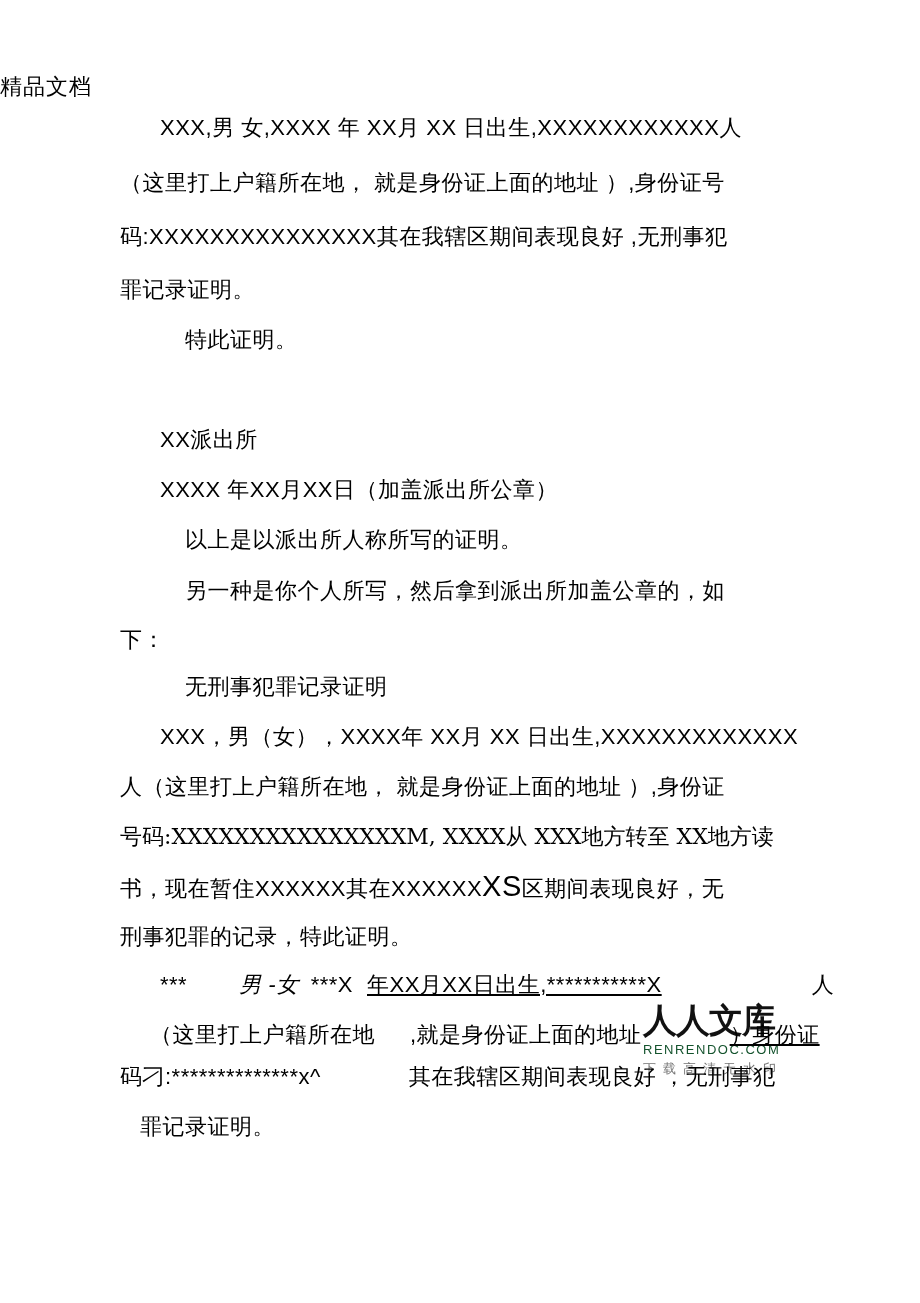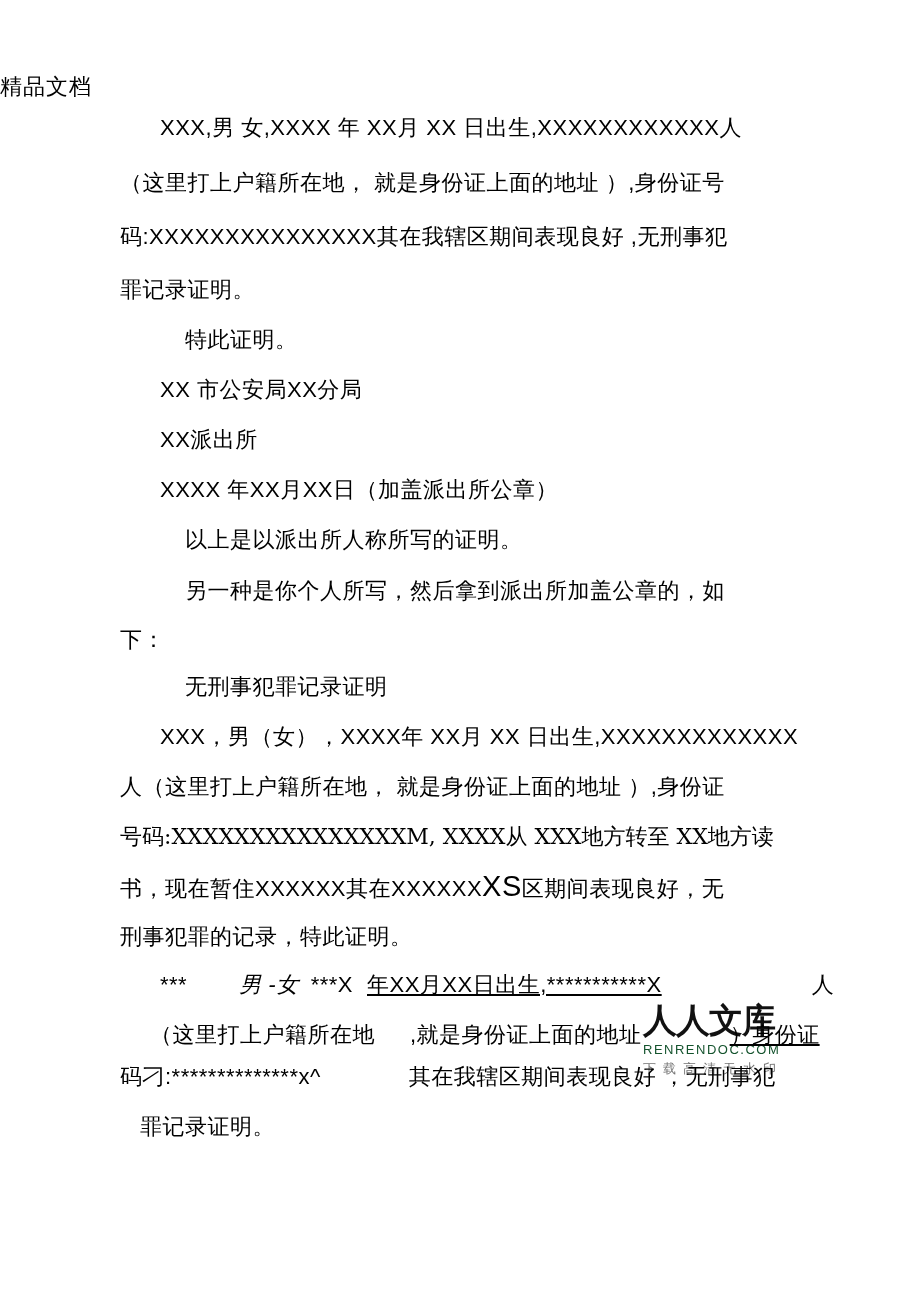--- a/index.html
+++ b/index.html
@@ -70,21 +70,20 @@
 
 <div class="page">
 
   <div class="hdr">精品文档</div>
 
   <div class="ln" style="left:160px;top:113px">XXX,男 女,XXXX 年 XX月 XX 日出生,XXXXXXXXXXXX人</div>
   <div class="ln" style="left:120px;top:168px">（这里打上户籍所在地， 就是身份证上面的地址 ）,身份证号</div>
   <div class="ln" style="left:120px;top:222px">码:XXXXXXXXXXXXXXX其在我辖区期间表现良好 ,无刑事犯</div>
   <div class="ln" style="left:120px;top:275px">罪记录证明。</div>
   <div class="ln" style="left:185px;top:325px">特此证明。</div>
-  <div class="ln" style="left:160px;top:375px">XX 市公安局XX分局</div>
   <div class="ln" style="left:160px;top:425px">XX派出所</div>
   <div class="ln" style="left:160px;top:475px">XXXX 年XX月XX日（加盖派出所公章）</div>
   <div class="ln" style="left:185px;top:525px">以上是以派出所人称所写的证明。</div>
   <div class="ln" style="left:185px;top:576px">另一种是你个人所写，然后拿到派出所加盖公章的，如</div>
   <div class="ln" style="left:120px;top:625px">下：</div>
   <div class="ln" style="left:185px;top:672px">无刑事犯罪记录证明</div>
   <div class="ln" style="left:160px;top:722px">XXX，男（女），XXXX年 XX月 XX 日出生,XXXXXXXXXXXXX</div>
   <div class="ln" style="left:120px;top:772px">人（这里打上户籍所在地， 就是身份证上面的地址 ）,身份证</div>
   <div class="ln serif-x" style="left:120px;top:822px">号码:XXXXXXXXXXXXXXXM, XXXX从 XXX地方转至 XX地方读</div>
 

